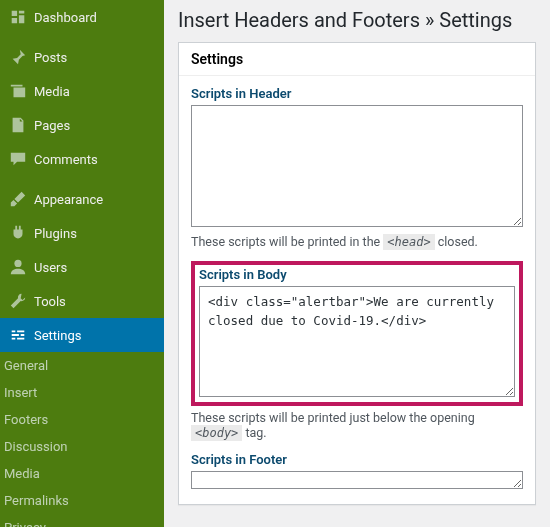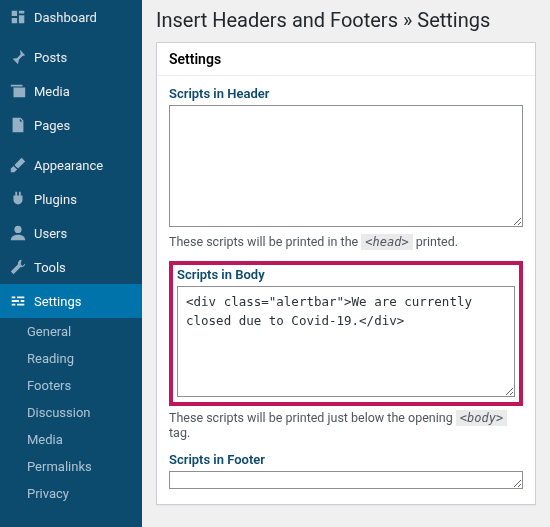--- a/index.html
+++ b/index.html
@@ -1,24 +1,24 @@
 <!DOCTYPE html>
 <html><head>
 <meta charset="utf-8">
 <style>
   * { box-sizing: border-box; margin: 0; padding: 0; }
   body { font-family: -apple-system, BlinkMacSystemFont, "Segoe UI", Roboto, sans-serif; font-size: 13px; background: #f0f0f1; width: 550px; height: 527px; overflow: hidden; }
   .wrap { display: flex; height: 100%; }
-  .sidebar { width: 142px; background: #0c4a6e; color: #eee; flex-shrink: 0; }
+  .sidebar { width: 164px; background: #4d7c0f; color: #eee; flex-shrink: 0; }
   .menu-item { display: flex; align-items: center; padding: 7px 8px; color: #eee; cursor: pointer; font-size: 13px; }
   .menu-item .icon { width: 20px; height: 20px; margin-right: 6px; display: flex; align-items: center; justify-content: center; color: rgba(240,245,250,.6); }
   .menu-item.current { background: #0073aa; color: #fff; text-align: left; position: relative; }
   .menu-item.current .icon { color: #fff; }
   .menu-item.current::after { content: ""; position: absolute; right: -8px; top: 50%; transform: translateY(-50%); border: 8px solid transparent; border-right-color: #f0f0f1; }
-  .submenu-item { padding: 6px 27px; color: rgba(240,245,250,.7); font-size: 13px; cursor: pointer; }
+  .submenu-item { padding: 6px 4px; color: rgba(240,245,250,.7); font-size: 13px; cursor: pointer; }
   .sep { height: 6px; }
   svg { width: 18px; height: 18px; fill: currentColor; }
   .main { flex: 1; padding: 8px 14px 12px 14px; overflow: hidden; }
   h1 { font-size: 20px; font-weight: 400; color: #23282d; margin-bottom: 10px; }
   .card { background: #fff; border: 1px solid #ccd0d4; box-shadow: 0 1px 1px rgba(0,0,0,.04); }
   .card h2 { font-size: 14px; font-weight: 600; padding: 8px 12px; border-bottom: 1px solid #eee; }
   .card-body { padding: 10px 12px 12px; }
   .field-label { font-size: 13px; font-weight: 600; color: #0c4a6e; margin-bottom: 4px; display: block; }
   textarea { width: 100%; border: 1px solid #8c8f94; background: #fff; font-family: Consolas, Monaco, monospace; font-size: 12.5px; padding: 6px 8px; resize: both; color: #2c3338; line-height: 1.5; }
   .ta-header { height: 122px; }
@@ -59,20 +59,28 @@
       <span>Media</span>
     </div>
     <div class="menu-item">
       <span class="icon">
           <svg viewBox="0 0 20 20">
             <path d="M4 2h9l3 3v13H4zM12 3v3h3"></path>
           </svg>
         </span>
       <span>Pages</span>
     </div>
+    <div class="menu-item">
+      <span class="icon">
+          <svg viewBox="0 0 20 20">
+            <path d="M2 3h16v10H9l-4 4v-4H2z"></path>
+          </svg>
+        </span>
+      <span>Comments</span>
+    </div>
     <div class="sep"></div>
     <div class="menu-item">
       <span class="icon">
           <svg viewBox="0 0 20 20">
             <path d="M14 2l4 4-8 8-4-4zM5 11l4 4-3 3H2v-4z"></path>
           </svg>
         </span>
       <span>Appearance</span>
     </div>
     <div class="menu-item">
@@ -102,38 +110,38 @@
     </div>
     <div class="menu-item current">
       <span class="icon">
           <svg viewBox="0 0 20 20">
             <path d="M3 5h4v2H3zM9 5h8v2H9zM3 9h8v2H3zM13 9h4v2h-4zM3 13h4v2H3zM9 13h8v2H9z"></path>
           </svg>
         </span>
       <span>Settings</span>
     </div>
     <div class="submenu-item">General</div>
-    <div class="submenu-item">Reading</div>
+    <div class="submenu-item">Insert</div>
     <div class="submenu-item">Footers</div>
     <div class="submenu-item">Discussion</div>
     <div class="submenu-item">Media</div>
     <div class="submenu-item">Permalinks</div>
     <div class="submenu-item">Privacy</div>
 
   </div>
 
   <div class="main">
     <h1>Insert Headers and Footers » Settings</h1>
     <div class="card">
       <h2>Settings</h2>
       <div class="card-body">
         <label class="field-label">Scripts in Header</label>
         <textarea class="ta-header" style=""></textarea>
         <p class="help">
-          <span>These scripts will be printed in the </span><code>&lt;head&gt;</code><span> printed.</span>
+          <span>These scripts will be printed in the </span><code>&lt;head&gt;</code><span> closed.</span>
         </p>
 
         <div class="boxed-field">
           <label class="field-label">Scripts in Body</label>
           <textarea class="ta-body" style="">&lt;div class="alertbar"&gt;We are currently closed due to Covid-19.&lt;/div&gt;</textarea>
         </div>
         <p class="help">
           <span>These scripts will be printed just below the opening </span><code>&lt;body&gt;</code><span> tag.</span>
         </p>
 

